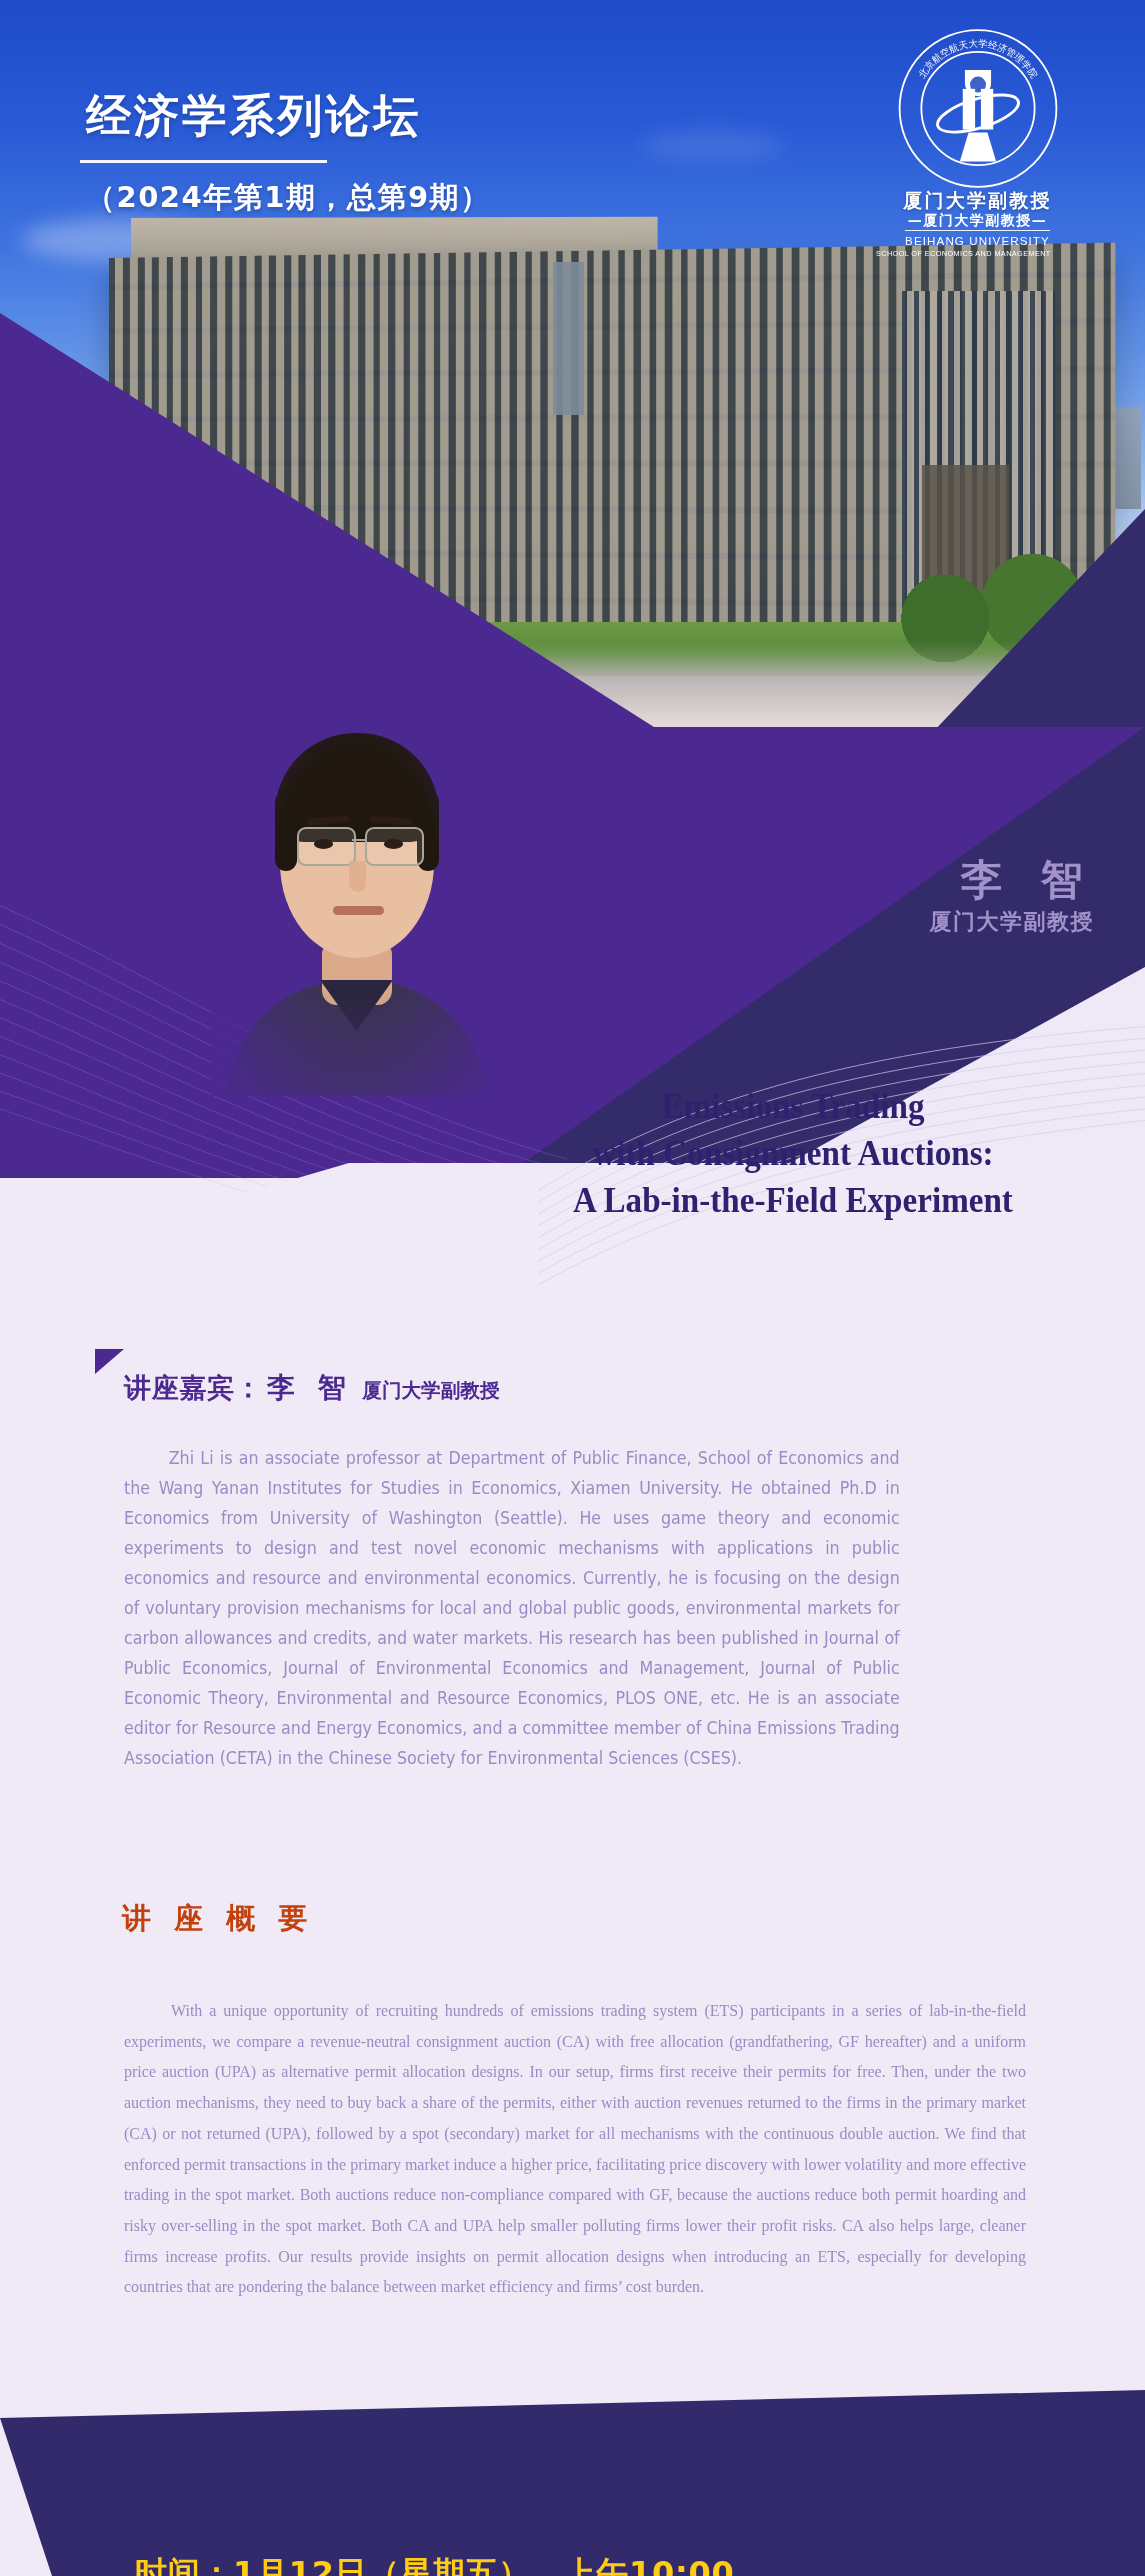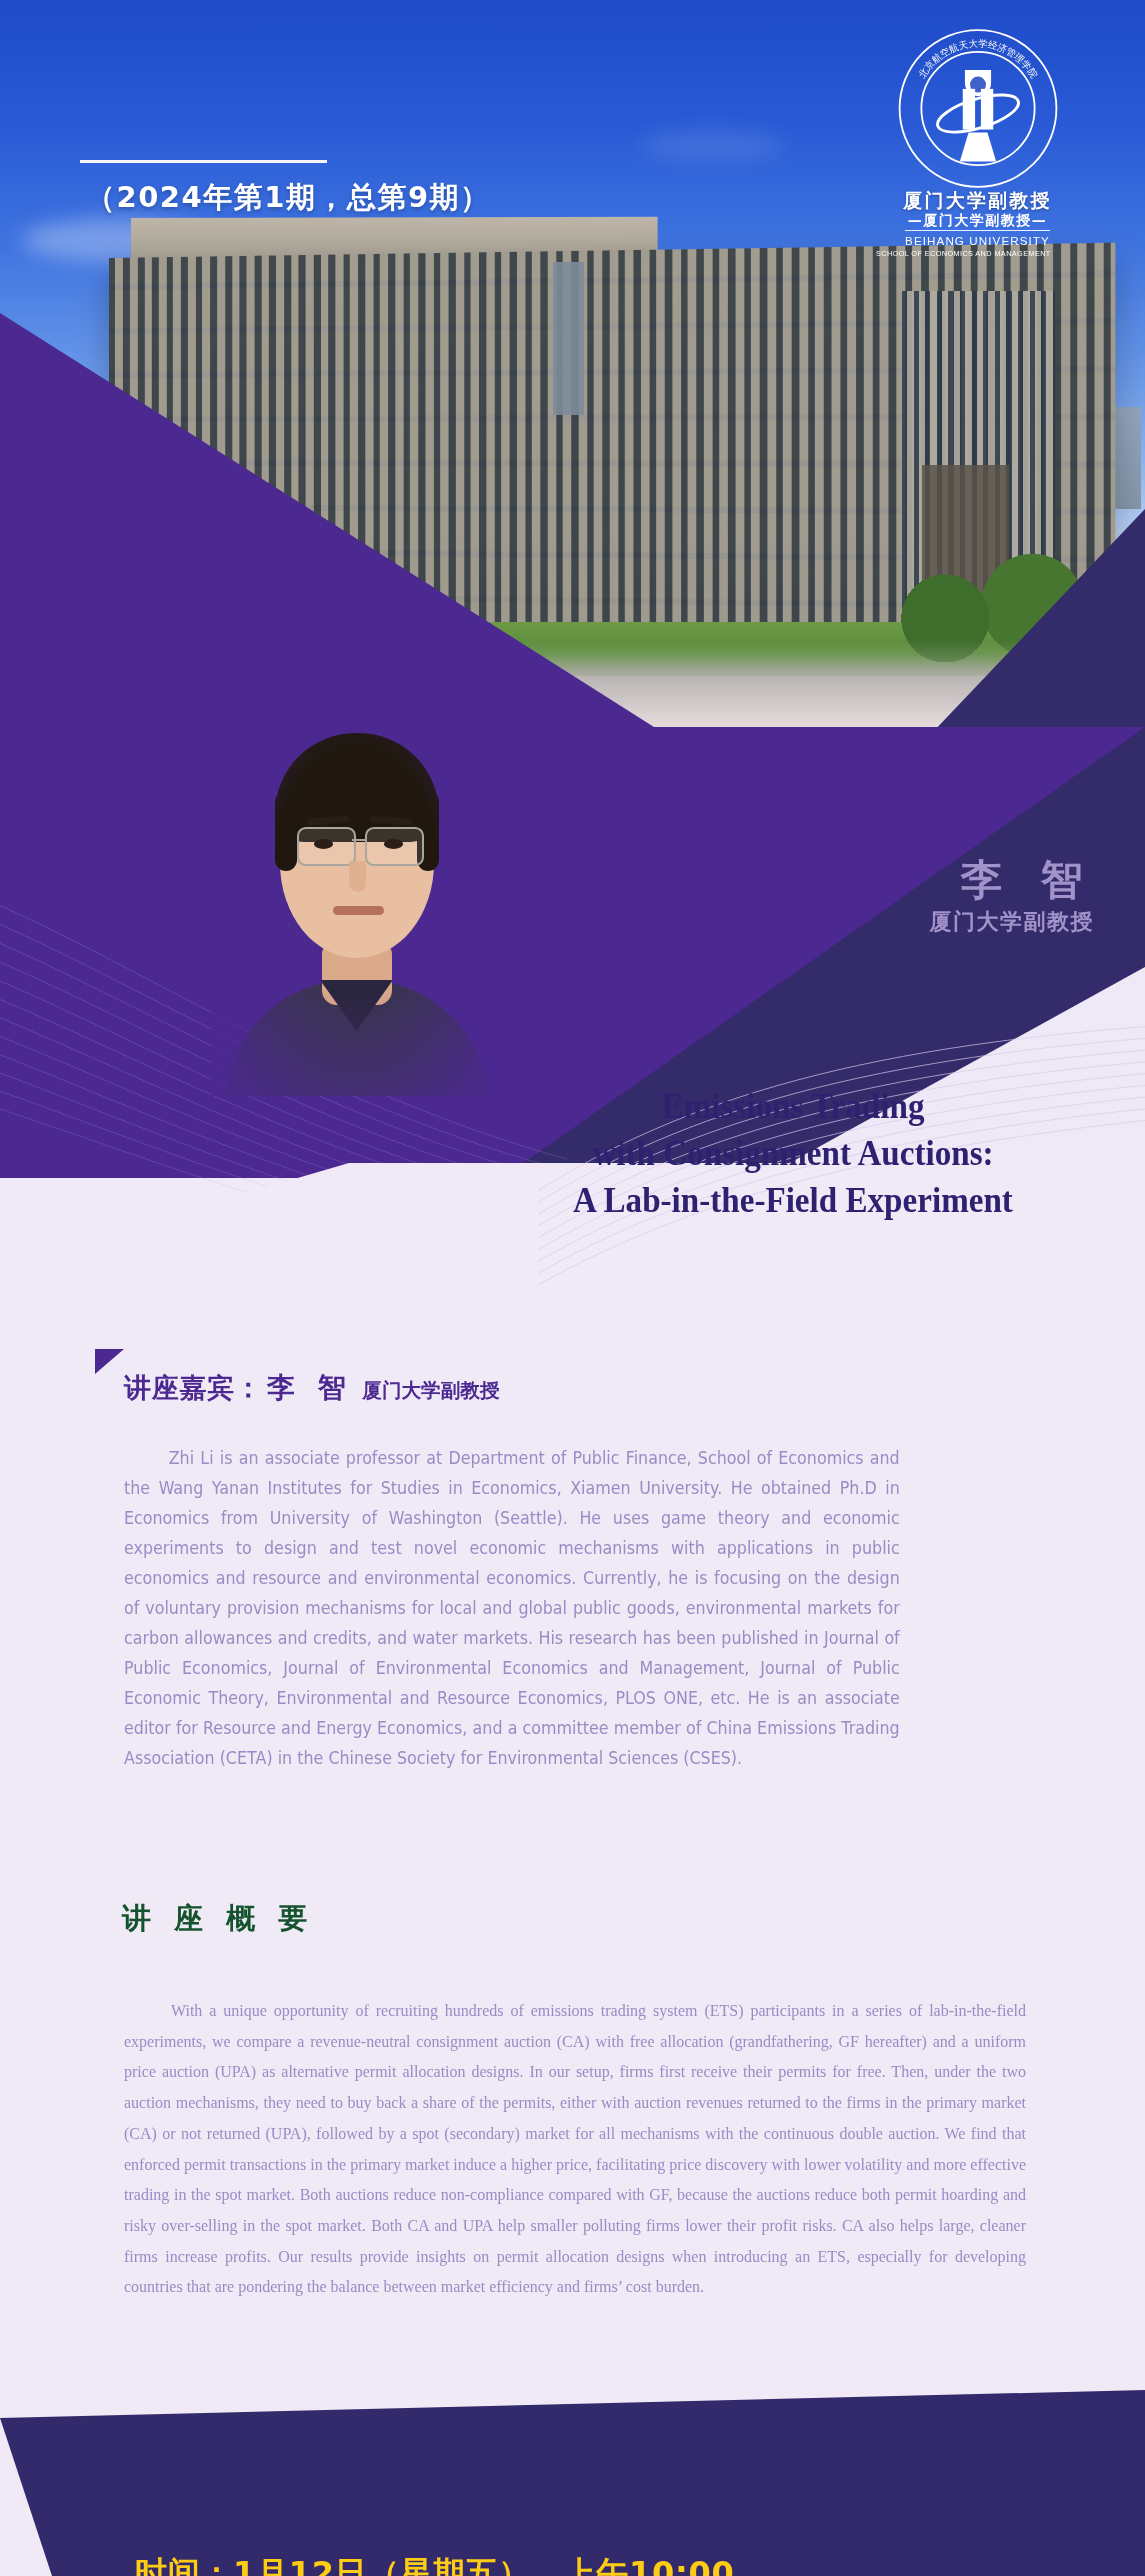--- a/index.html
+++ b/index.html
@@ -243,21 +243,21 @@
     position:absolute;left:122px;top:1826px;display:flex;align-items:baseline;
     font-family:"DejaVu Sans","Liberation Sans",sans-serif;
   }
   .host-label{font-size:29px;font-weight:bold;color:#4C2891;letter-spacing:6.5px;}
   .host-name{font-size:29px;font-weight:bold;color:#4C2891;letter-spacing:6.5px;}
   .host-title{font-size:20.4px;font-weight:bold;color:#4C2891;letter-spacing:4.4px;margin-left:10.2px;}
 
   
   .abs-head{
     position:absolute;left:122px;top:1899px;
-    font-size:29px;font-weight:bold;color:#14532d;letter-spacing:6.5px;
+    font-size:29px;font-weight:bold;color:#c2410c;letter-spacing:6.5px;
     font-family:"DejaVu Sans","Liberation Sans",sans-serif;
   }
 
   
   .abs-body{
     position:absolute;left:124px;top:1996px;width:902px;
     color:#9A8BC4;font-size:16px;line-height:1.92;text-align:justify;
     font-family:"Liberation Serif","DejaVu Serif",serif;
     text-indent:47px;
   }
@@ -356,20 +356,21 @@
     <div class="p-glass-l"></div>
     <div class="p-glass-r"></div>
     <div class="p-bridge"></div>
     <div class="p-eye-l"></div>
     <div class="p-eye-r"></div>
     <div class="p-nose"></div>
     <div class="p-mouth"></div>
     <div class="p-fade"></div>
   </div>
 
+  <div class="forum-title">经济学系列论坛</div>
   <div class="title-rule"></div>
   <div class="forum-issue">（2024年第1期，总第9期）</div>
 
   <svg class="logo" viewBox="0 0 250 230">
     <circle cx="125" cy="115" r="108" fill="none" stroke="#fff" stroke-width="2.5"></circle>
     <circle cx="125" cy="115" r="78" fill="none" stroke="#fff" stroke-width="2.5"></circle>
     <path d="M107 62 h36 v18 a18 18 0 0 1 -36 0 z" fill="#fff"></path>
     <circle cx="125" cy="82" r="11" fill="#3F63C8"></circle>
     <rect x="104" y="88" width="17" height="56" fill="#fff"></rect>
     <rect x="129" y="88" width="17" height="56" fill="#fff"></rect>

